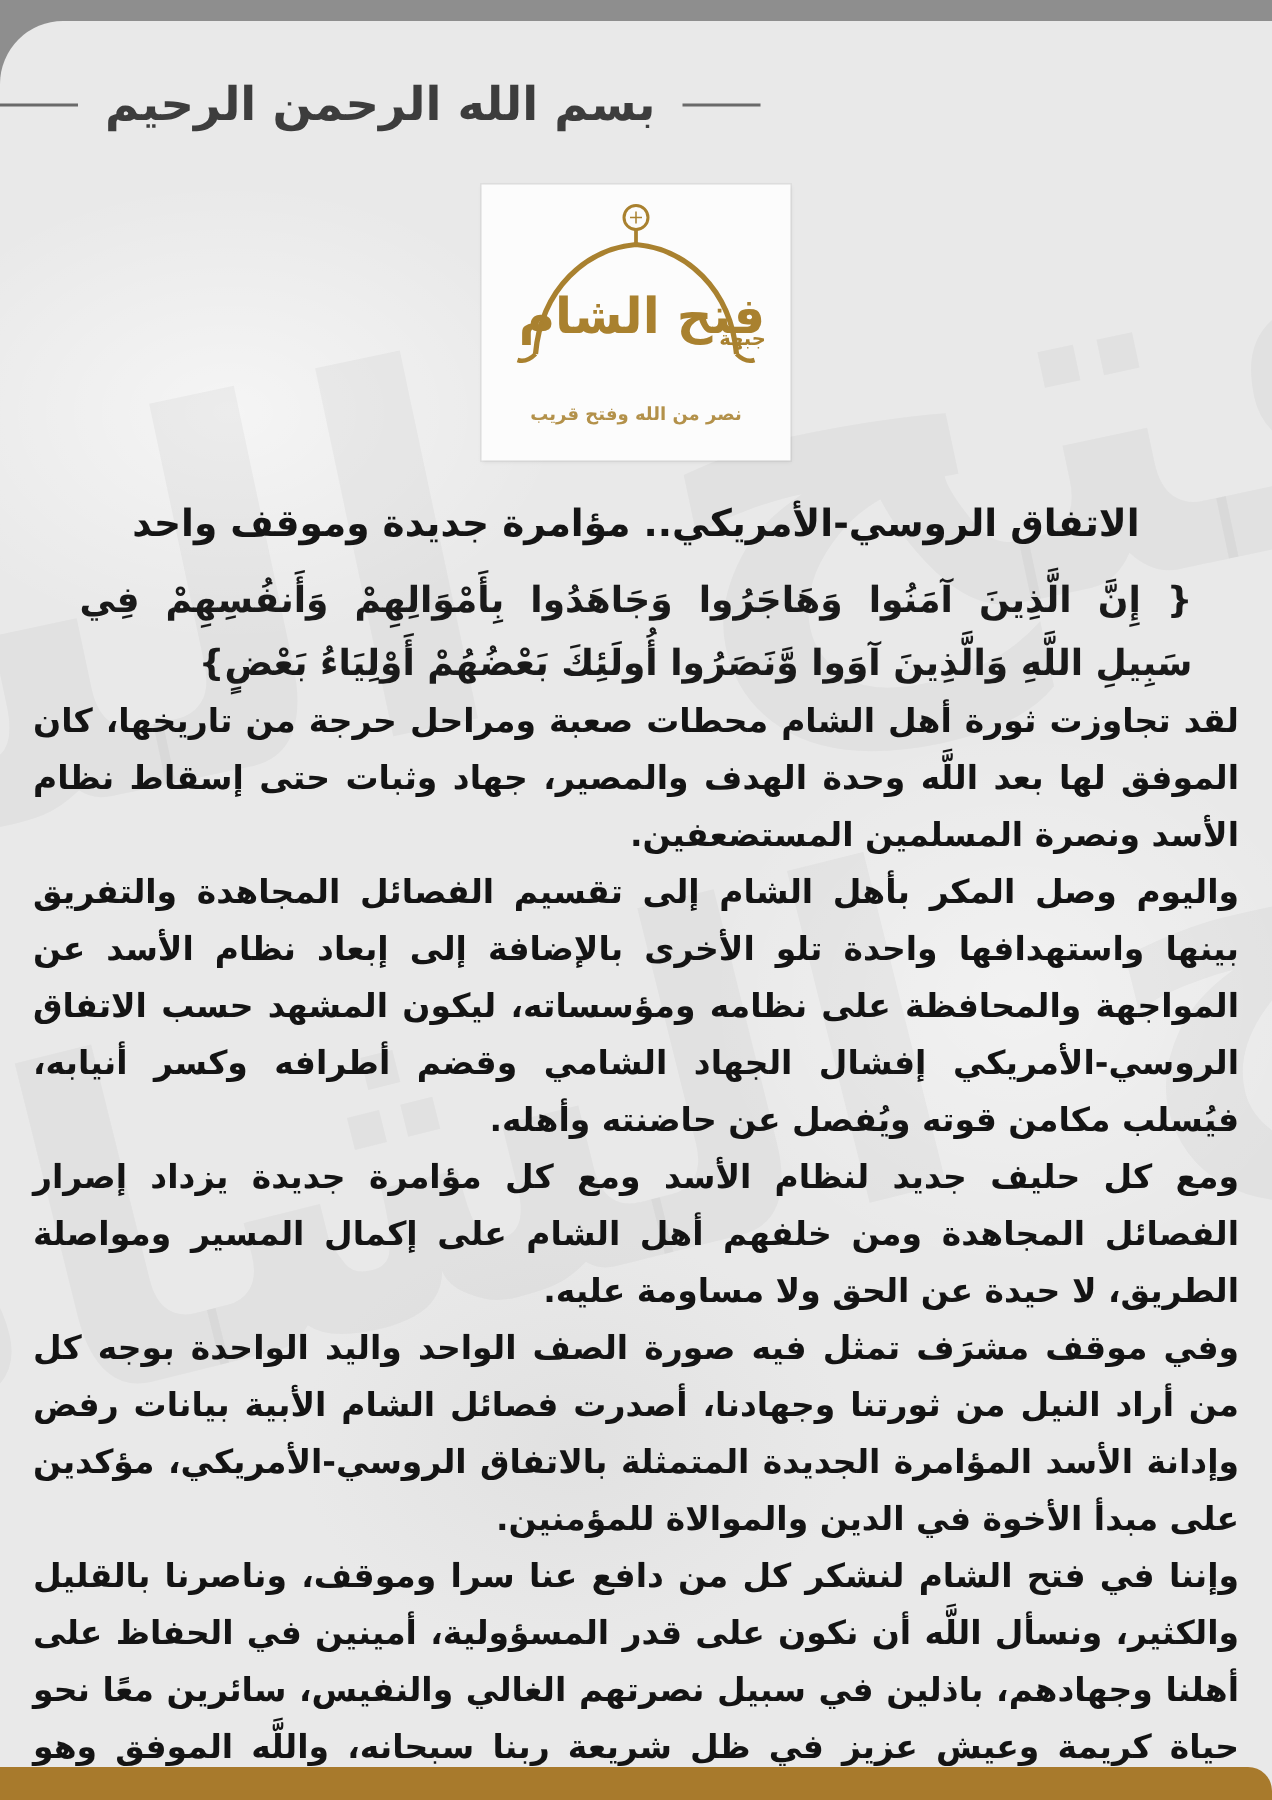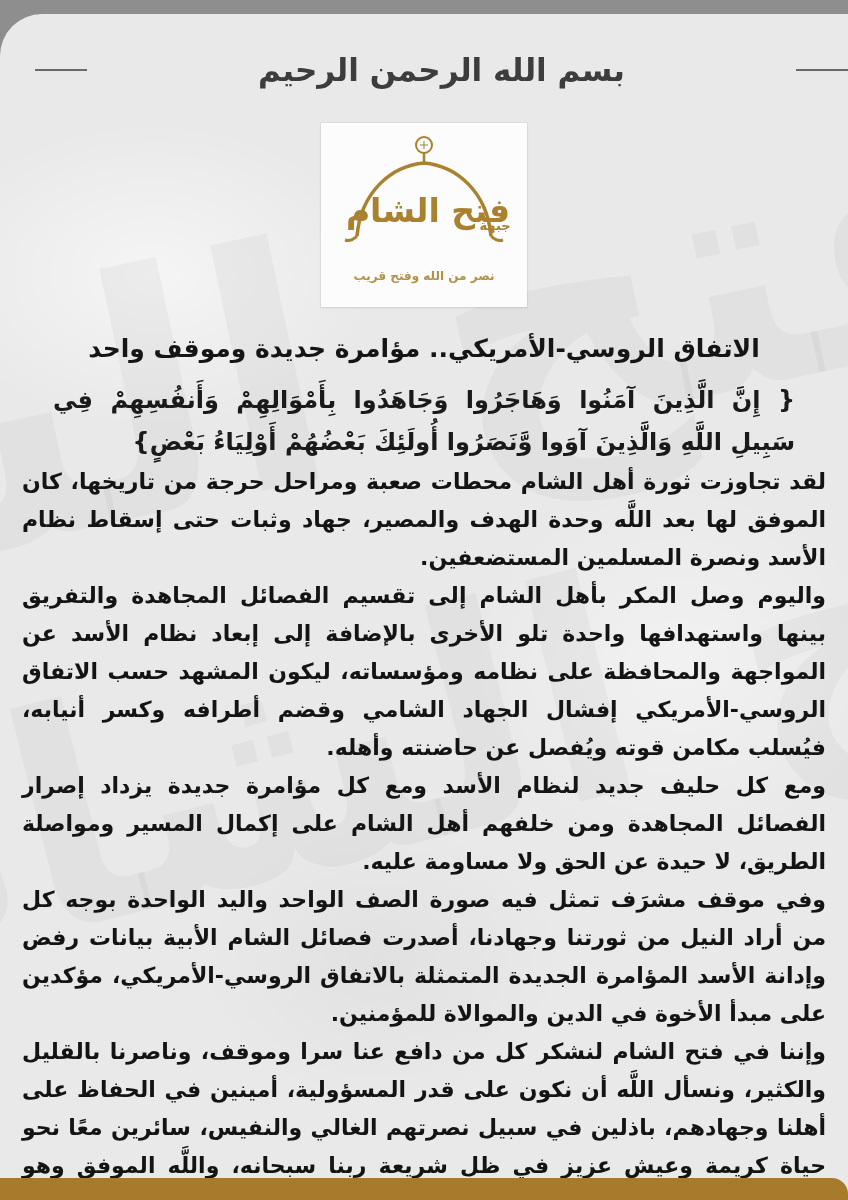--- a/index.html
+++ b/index.html
@@ -29,21 +29,21 @@
     white-space:nowrap;
     z-index:0;
   }
   .wm1 { font-size:330px; top:180px; right:-180px; transform:rotate(-12deg); }
   .wm2 { font-size:300px; top:520px; left:-220px; transform:rotate(-14deg); }
   .content { position:relative; z-index:1; height:100%; }
 
   
   .bismillah-row {
     height:96px; padding-top:16px;
-    display:flex; align-items:center; justify-content:space-between; gap:18px;padding-left:35px;
+    display:flex; align-items:center; justify-content:flex-end; gap:18px;
   }
   .dash { width:52px; height:2px; background:#6a6a6a; }
   .bismillah-text {
     font-size:31px; font-weight:bold; color:#3d3d3d;
     letter-spacing:-1px;
   }
 
   
   .logo-box {
     width:206px; height:184px;

